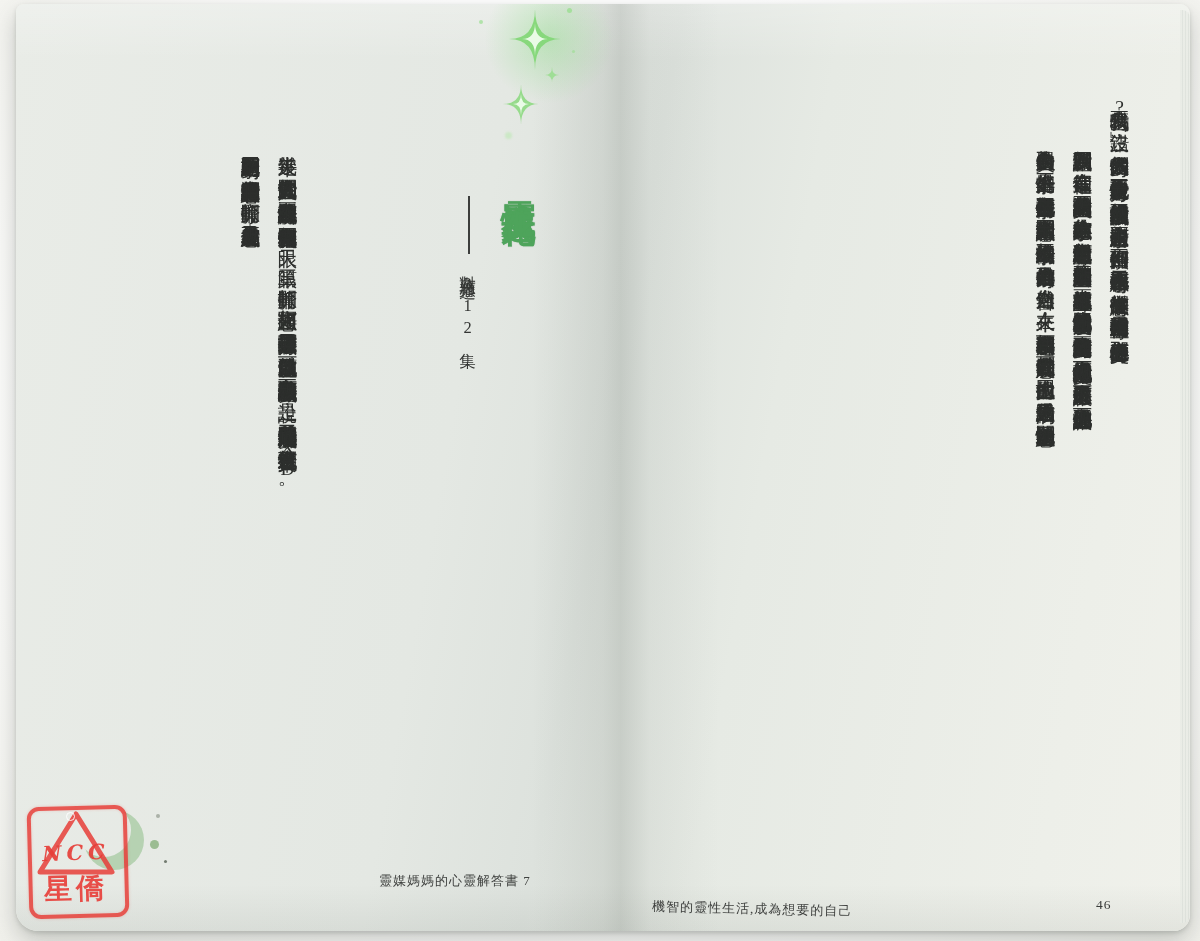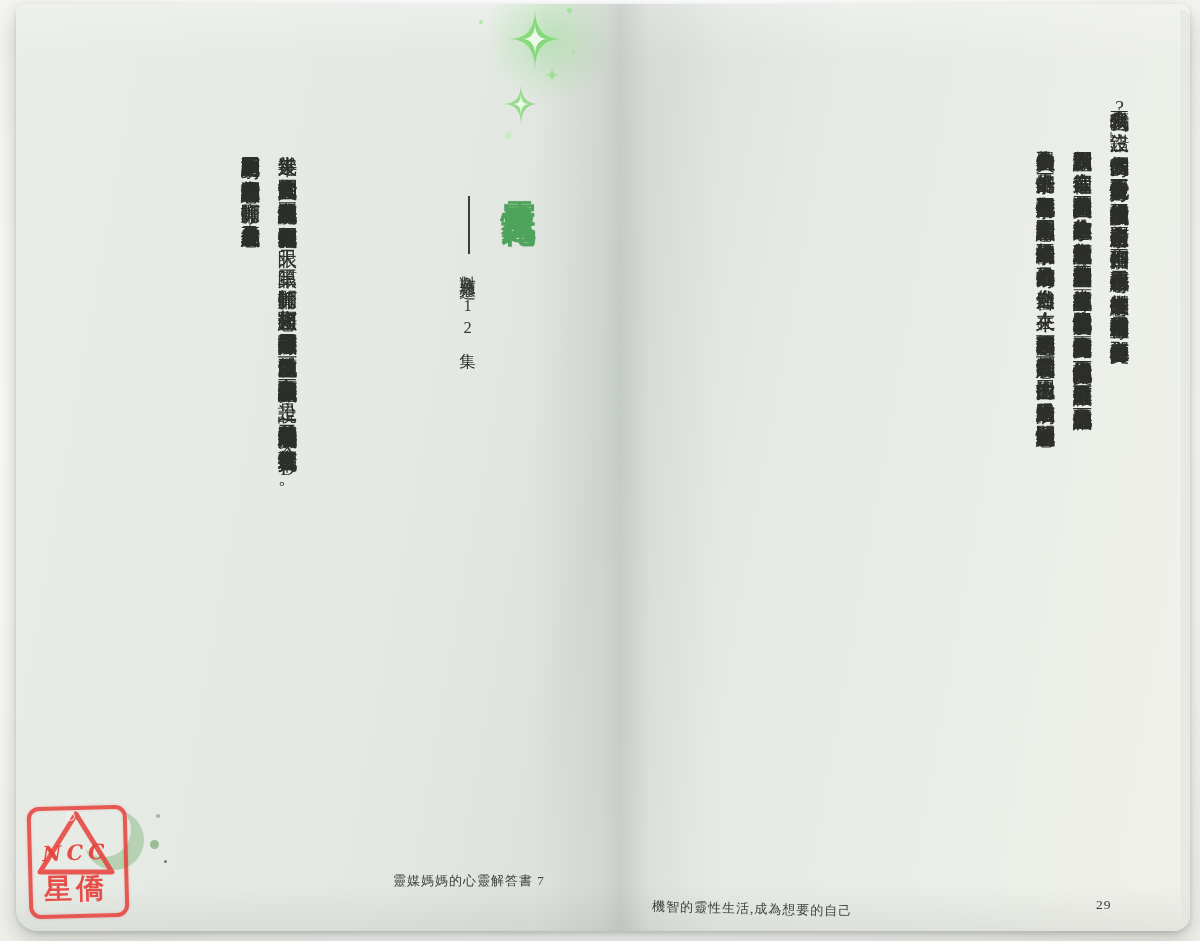--- a/index.html
+++ b/index.html
@@ -46,21 +46,21 @@
     position:absolute;left:479px;top:170px;margin:0;
     font-size:34px;font-weight:600;letter-spacing:2px;
     color:#4ea45b;text-shadow:0 0 1px rgba(52,130,70,.55);
   }
   .subtitle-dash{position:absolute;left:452px;top:192px;width:2px;height:58px;background:#3c3e3c;}
   .chapter-subtitle{
     position:absolute;left:440px;top:258px;
     font-size:16.5px;letter-spacing:3px;color:#333533;
   }
   
-  .footer-left{position:absolute;left:377px;top:868px;font-size:13px;color:#3f413f;letter-spacing:1px;}
+  .footer-left{position:absolute;left:363px;top:868px;font-size:13px;color:#3f413f;letter-spacing:1px;}
   .footer-right{position:absolute;left:636px;top:896px;font-size:13px;color:#3f413f;letter-spacing:1px;transform:rotate(1.4deg);}
   .page-number{position:absolute;left:1080px;top:893px;font-size:13.5px;color:#3a3c3a;letter-spacing:1px;}
   
   .sparkle{position:absolute;pointer-events:none;}
   .glow{position:absolute;border-radius:50%;pointer-events:none;
     background:radial-gradient(circle, rgba(140,220,135,.45) 0%, rgba(140,220,135,0) 70%);}
   .dot{position:absolute;border-radius:50%;pointer-events:none;}
   
   .stamp{position:absolute;left:10px;top:792px;width:108px;height:124px;pointer-events:none;}
   .stamp-box{
@@ -122,21 +122,21 @@
       <div class="footer-left">靈媒媽媽的心靈解答書 7</div>
     </section>
 
     <section style="position:absolute;inset:0;pointer-events:none;">
       <div class="body-v right-body">
         <p>要為我付出嗎?」沒錯,當我們愛一個人的時候,會不自覺地想要多付出來取悅對方,但這樣的行為不應該被當成理所當然。因為沒有人會想要永遠付出,卻得不到任何回饋。也沒有人會想要二十四小時工作,卻從來沒有休息的時候。如果在付出的過程裡得不到任何尊重,那麼自然也會有心力交瘁的時候。</p>
         <p class="indent">所以讓我們回到重點,在這個章節裡,我們要討論的是「為自己的人生負責」。你的人生應該掌控在自己手中,對任何人也應該給予相同的尊重。如果真的想要創造出屬於自己的生活,就更應該掌握生命的主導權。既然情緒是用來協助靈魂進化的度量衡,就更應該對自己的情緒有更深一層的覺知,而不是輕易地把主導情緒的掌控權交付他人。沒有人可以讓你的日子不好過,而是你允許他們讓你的日子不好過。</p>
         <p class="indent">學會為自己的人生負責,不光是好的事情,也包括所有發生在自己身上不好的事情。當人們真正開始意識到生命中,無論是好的或不好的事情,全都是由自己掌控的時候,自然會知道,在未來,好事和壞事都可以由自己創造。我們可以帶著覺知的態度,找回生命的力量,透過每天一點一滴的累積,開始慢慢地創造出想要的生活。</p>
       </div>
       <div class="footer-right">機智的靈性生活,成為想要的自己</div>
-      <div class="page-number">29</div>
+      <div class="page-number">46</div>
     </section>
 
     <div class="stamp">
       <svg class="stamp-crescent" width="74" height="78" viewBox="0 0 74 78">
         <defs>
           <mask id="cres">
             <rect x="0" y="0" width="74" height="78" fill="white"></rect>
             <circle cx="26" cy="28" r="27" fill="black"></circle>
           </mask>
         </defs>

